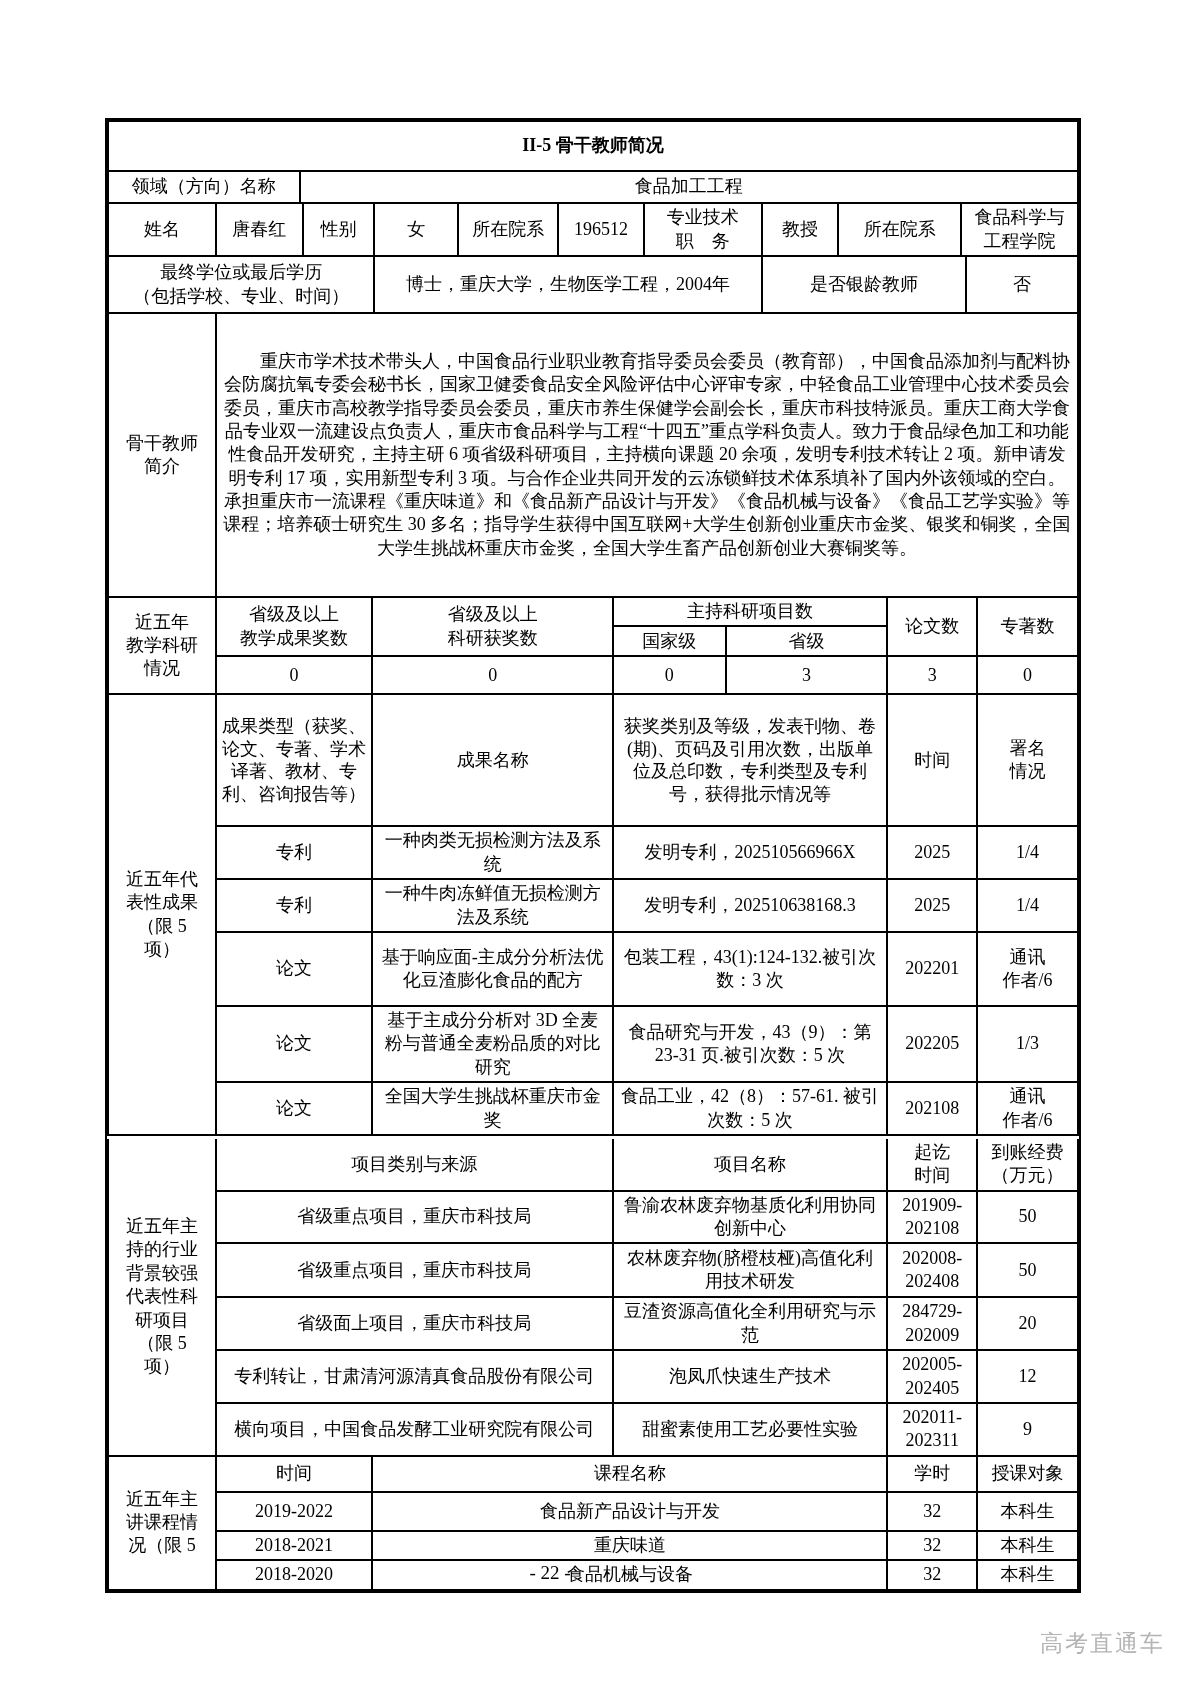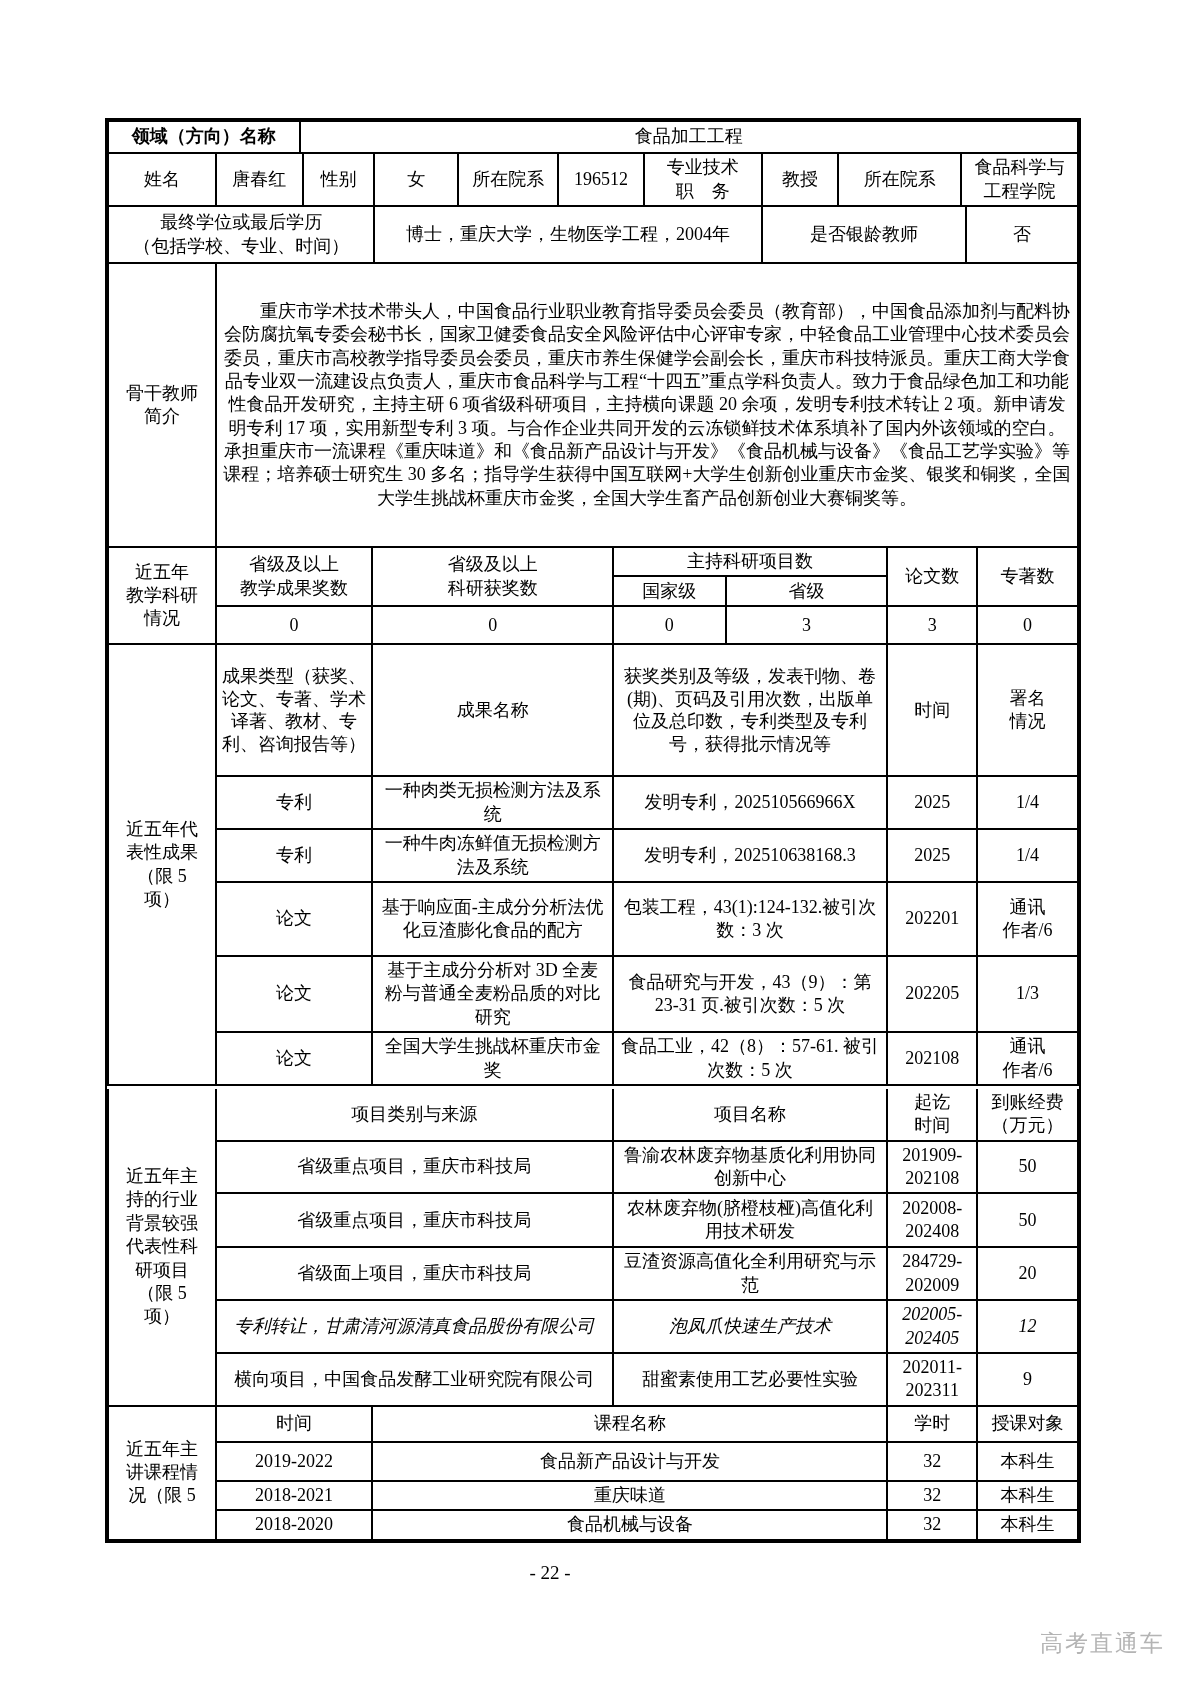--- a/index.html
+++ b/index.html
@@ -46,29 +46,36 @@
     font-size:23px;color:#b4b4b4;letter-spacing:2px;
     font-family:"Liberation Sans","DejaVu Sans",sans-serif;
   }
 </style>
 </head>
 <body>
 
 <div class="page">
   <div class="form">
 
+    <table class="doc">
+      <tbody>
+          <tr style="height:50px;">
+        <td class="title-cell">II-5 骨干教师简况</td>
+      </tr>
+    </tbody>
+      </table>
 
     <table class="doc">
       <colgroup>
           <col style="width:19.75%">
           <col style="width:80.25%">
         </colgroup>
       <tbody>
           <tr style="height:32px;">
-        <td style="font-weight:bold;">领域（方向）名称</td>
+        <td style="font-weight:normal;">领域（方向）名称</td>
         <td>食品加工工程</td>
       </tr>
     </tbody>
       </table>
 
     <table class="doc">
       <colgroup>
         <col style="width:11.11%">
           <col style="width:8.95%">
           <col style="width:7.41%">
@@ -269,21 +276,21 @@
         <td colspan="2">农林废弃物(脐橙枝桠)高值化利用技术研发</td>
         <td>202008-202408</td>
         <td>50</td>
       </tr>
       <tr style="height:42px;">
         <td colspan="2">省级面上项目，重庆市科技局</td>
         <td colspan="2">豆渣资源高值化全利用研究与示范</td>
         <td>284729-202009</td>
         <td>20</td>
       </tr>
-      <tr style="height:50px;font-style:italic;">
+      <tr style="height:50px;">
         <td colspan="2">专利转让，甘肃清河源清真食品股份有限公司</td>
         <td colspan="2">泡凤爪快速生产技术</td>
         <td>202005-202405</td>
         <td>12</td>
       </tr>
       <tr style="height:47px;">
         <td colspan="2">横向项目，中国食品发酵工业研究院有限公司</td>
         <td colspan="2">甜蜜素使用工艺必要性实验</td>
         <td>202011-202311</td>
         <td>9</td>

